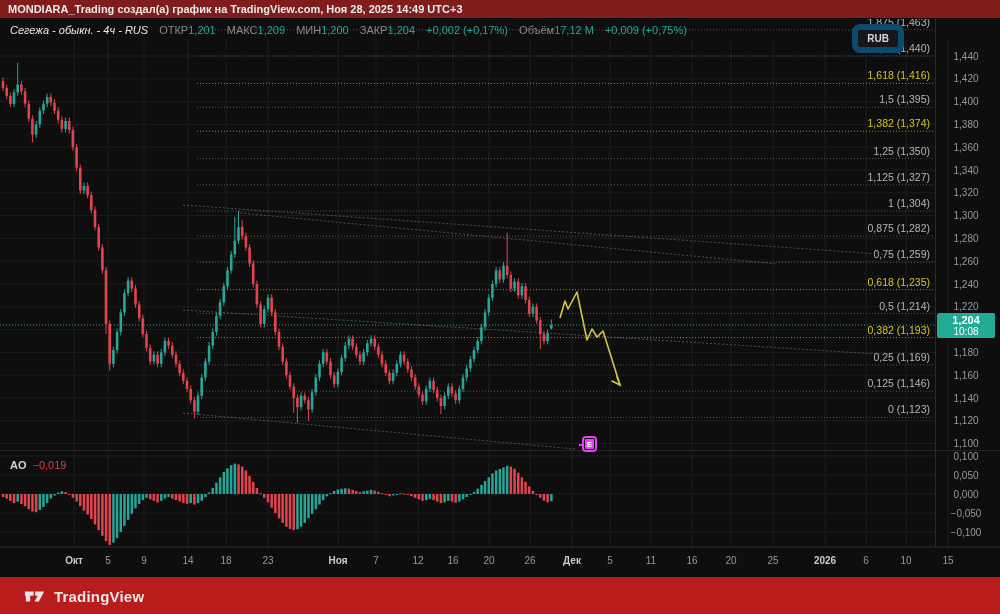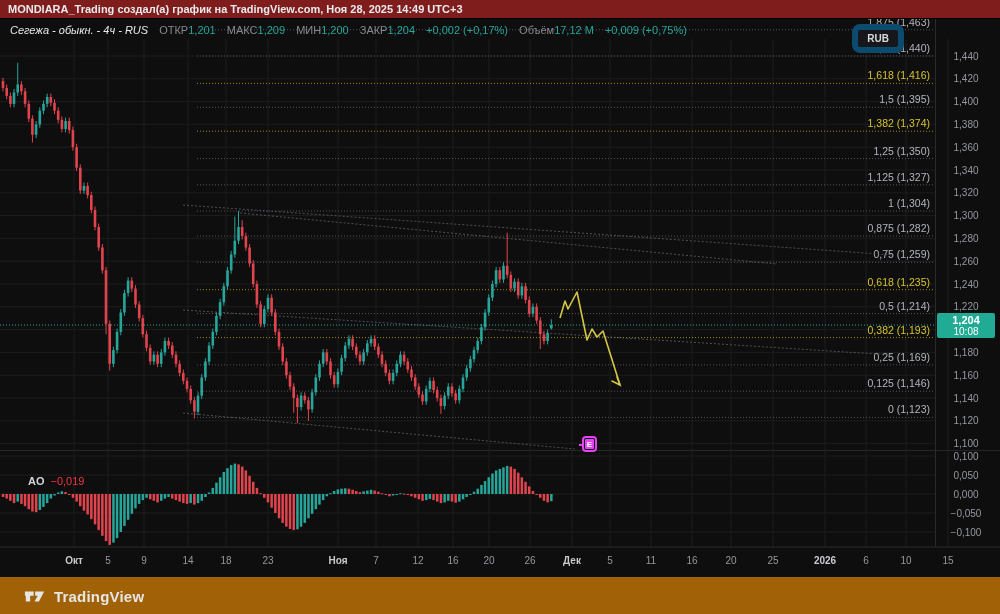--- a/index.html
+++ b/index.html
@@ -5,34 +5,34 @@
   html,body{margin:0;padding:0;width:1000px;height:614px;background:#0e0e0e;overflow:hidden;
     font-family:"Liberation Sans",sans-serif;-webkit-font-smoothing:antialiased;}
   .topbar{height:18px;background:#7f1d1d;color:#e9eaec;font-size:11px;font-weight:bold;
     line-height:18px;padding-left:8px;border-bottom:1px solid #000;white-space:nowrap;}
   .chart{position:relative;width:914px;height:558px;background:#0e0e0e;}
   .chart svg{position:absolute;left:0;top:0;}
   .legend{position:absolute;left:10px;top:5px;font-size:11px;color:#d1d4dc;white-space:nowrap;z-index:5;}
   .legend .lbl{color:#87898f;margin-left:8px;}
   .legend .val{color:#26a69a;}
   .legend .chg{color:#26a69a;margin-left:8px;margin-top:40px;}
-  .ao-legend{position:absolute;left:10px;top:456px;font-size:11px;color:#d1d4dc;z-index:5;font-weight:bold;margin-left:18px;}
+  .ao-legend{position:absolute;left:10px;top:440px;font-size:11px;color:#d1d4dc;z-index:5;font-weight:bold;}
   .ao-legend .ao-val{color:#f23645;margin-left:6px;font-weight:normal;}
   .rub-btn{position:absolute;right:10px;top:5px;border:6px solid #0c4a6e;border-radius:8px;
     color:#d8dade;font-size:10px;font-weight:bold;padding:3px 9px;background:#16171a;z-index:6;cursor:pointer;}
   .price-badge{position:absolute;left:937px;width:58px;top:294px;background:#22ab94;color:#fff;
     border-radius:2px;text-align:center;z-index:6;padding:1px 0;}
   .price-badge .p{font-size:11px;font-weight:bold;line-height:12px;}
   .price-badge .t{font-size:10px;line-height:11px;}
   .e-marker{position:absolute;left:582px;top:417px;border:2px solid #e542f5;border-radius:4px;
     padding:1px;z-index:5;cursor:pointer;background:rgba(20,0,20,.3);}
   .e-marker:before{content:"";position:absolute;left:-5px;top:6px;width:4px;height:2px;background:#e542f5;}
   .e-marker .in{background:#e542f5;color:#fff;font-size:8px;font-weight:bold;width:9px;height:10px;
     display:flex;align-items:center;justify-content:center;border-radius:1px;}
-  .footer{position:relative;height:38px;background:#a16207;display:flex;align-items:center;}
+  .footer{position:relative;height:38px;background:#b91c1c;display:flex;align-items:center;}
   .brand{display:flex;align-items:center;gap:8px;margin-left:24px;cursor:pointer;}
   .brand-name{color:#e6e6e6;font-size:15px;font-weight:bold;letter-spacing:.2px;}
 </style>
 </head>
 <body>
 
 <div class="topbar">
   <span>MONDIARA_Trading создал(а) график на TradingView.com, Ноя 28, 2025 14:49 UTC+3</span>
 </div>
 

